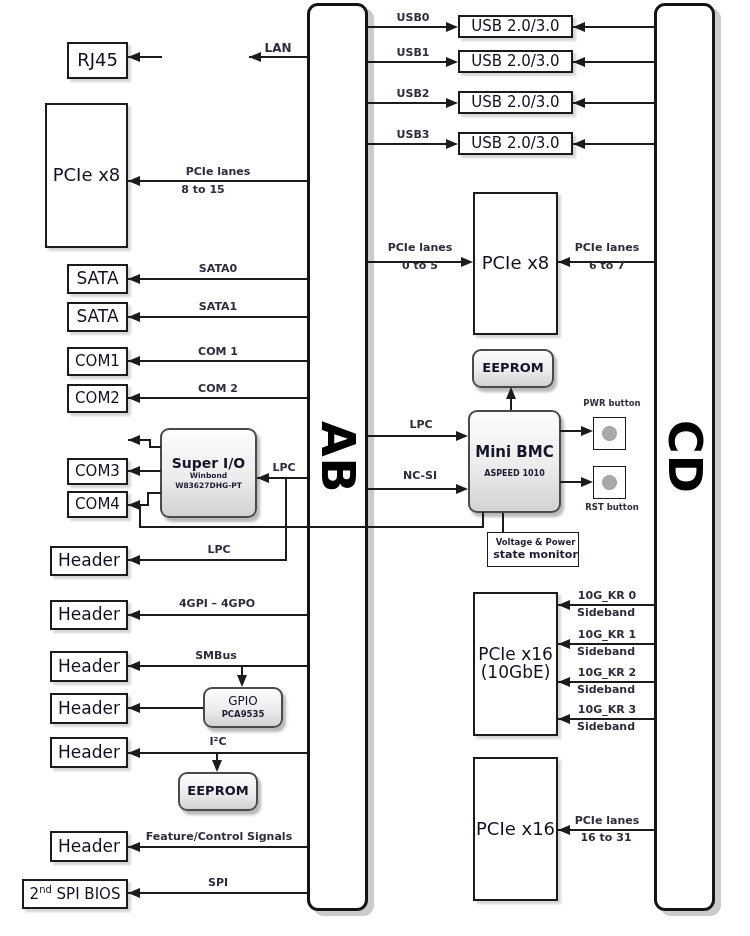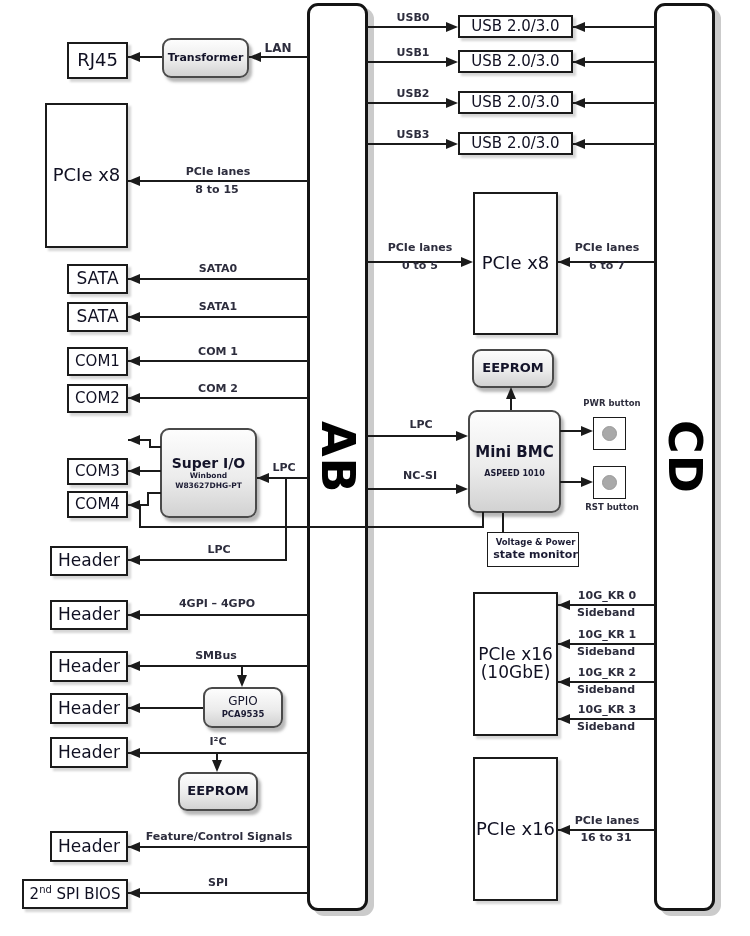--- a/index.html
+++ b/index.html
@@ -49,23 +49,20 @@
   <div class="box" style="left:50px;top:546px;width:78px;height:30px;font-size:17px">Header</div>
   <div class="box" style="left:50px;top:600px;width:78px;height:30px;font-size:17px">Header</div>
   <div class="box" style="left:50px;top:651px;width:78px;height:31px;font-size:17px">Header</div>
   <div class="box" style="left:50px;top:693px;width:78px;height:31px;font-size:17px">Header</div>
   <div class="box" style="left:50px;top:737px;width:78px;height:31px;font-size:17px">Header</div>
   <div class="box" style="left:50px;top:831px;width:78px;height:31px;font-size:17px">Header</div>
   <div class="box" style="left:22px;top:879px;width:106px;height:30px;font-size:15px">
       <span><span>2</span><sup>nd</sup><span> SPI BIOS</span></span>
     </div>
 
-  <div class="chip" style="left:162px;top:38px;width:87px;height:40px">
-      <span class="title-sm">Transformer</span>
-    </div>
   <div class="chip" style="left:160px;top:428px;width:97px;height:90px">
     <span style="font-weight:bold;font-size:14px">Super I/O</span>
     <span class="sub">Winbond</span>
     <span class="sub">W83627DHG-PT</span>
   </div>
   <div class="chip" style="left:203px;top:687px;width:80px;height:41px">
     <span style="font-weight:normal;font-size:12px">GPIO</span>
     <span class="sub" style="font-size:8.5px">PCA9535</span>
   </div>
   <div class="chip" style="left:178px;top:772px;width:80px;height:39px">
@@ -102,21 +99,21 @@
 
   <div class="hl" style="left:128px;top:56px;width:34px"></div>
   <div class="arr l" style="left:128px;top:52px"></div>
   <div class="hl" style="left:249px;top:56px;width:59px"></div>
   <div class="arr l" style="left:249px;top:52px"></div>
   <div class="lbl big" style="left:278px;top:42px">LAN</div>
 
   <div class="hl" style="left:128px;top:180px;width:180px"></div>
   <div class="arr l" style="left:128px;top:176px"></div>
   <div class="lbl" style="left:218px;top:166px">PCIe lanes</div>
-  <div class="lbl" style="left:217px;top:184px">8 to 15</div>
+  <div class="lbl" style="left:203px;top:184px">8 to 15</div>
 
   <div class="hl" style="left:128px;top:278px;width:180px"></div>
   <div class="arr l" style="left:128px;top:274px"></div>
   <div class="lbl" style="left:218px;top:263px">SATA0</div>
 
   <div class="hl" style="left:128px;top:316px;width:180px"></div>
   <div class="arr l" style="left:128px;top:312px"></div>
   <div class="lbl" style="left:218px;top:301px">SATA1</div>
 
   <div class="hl" style="left:128px;top:360px;width:180px"></div>

